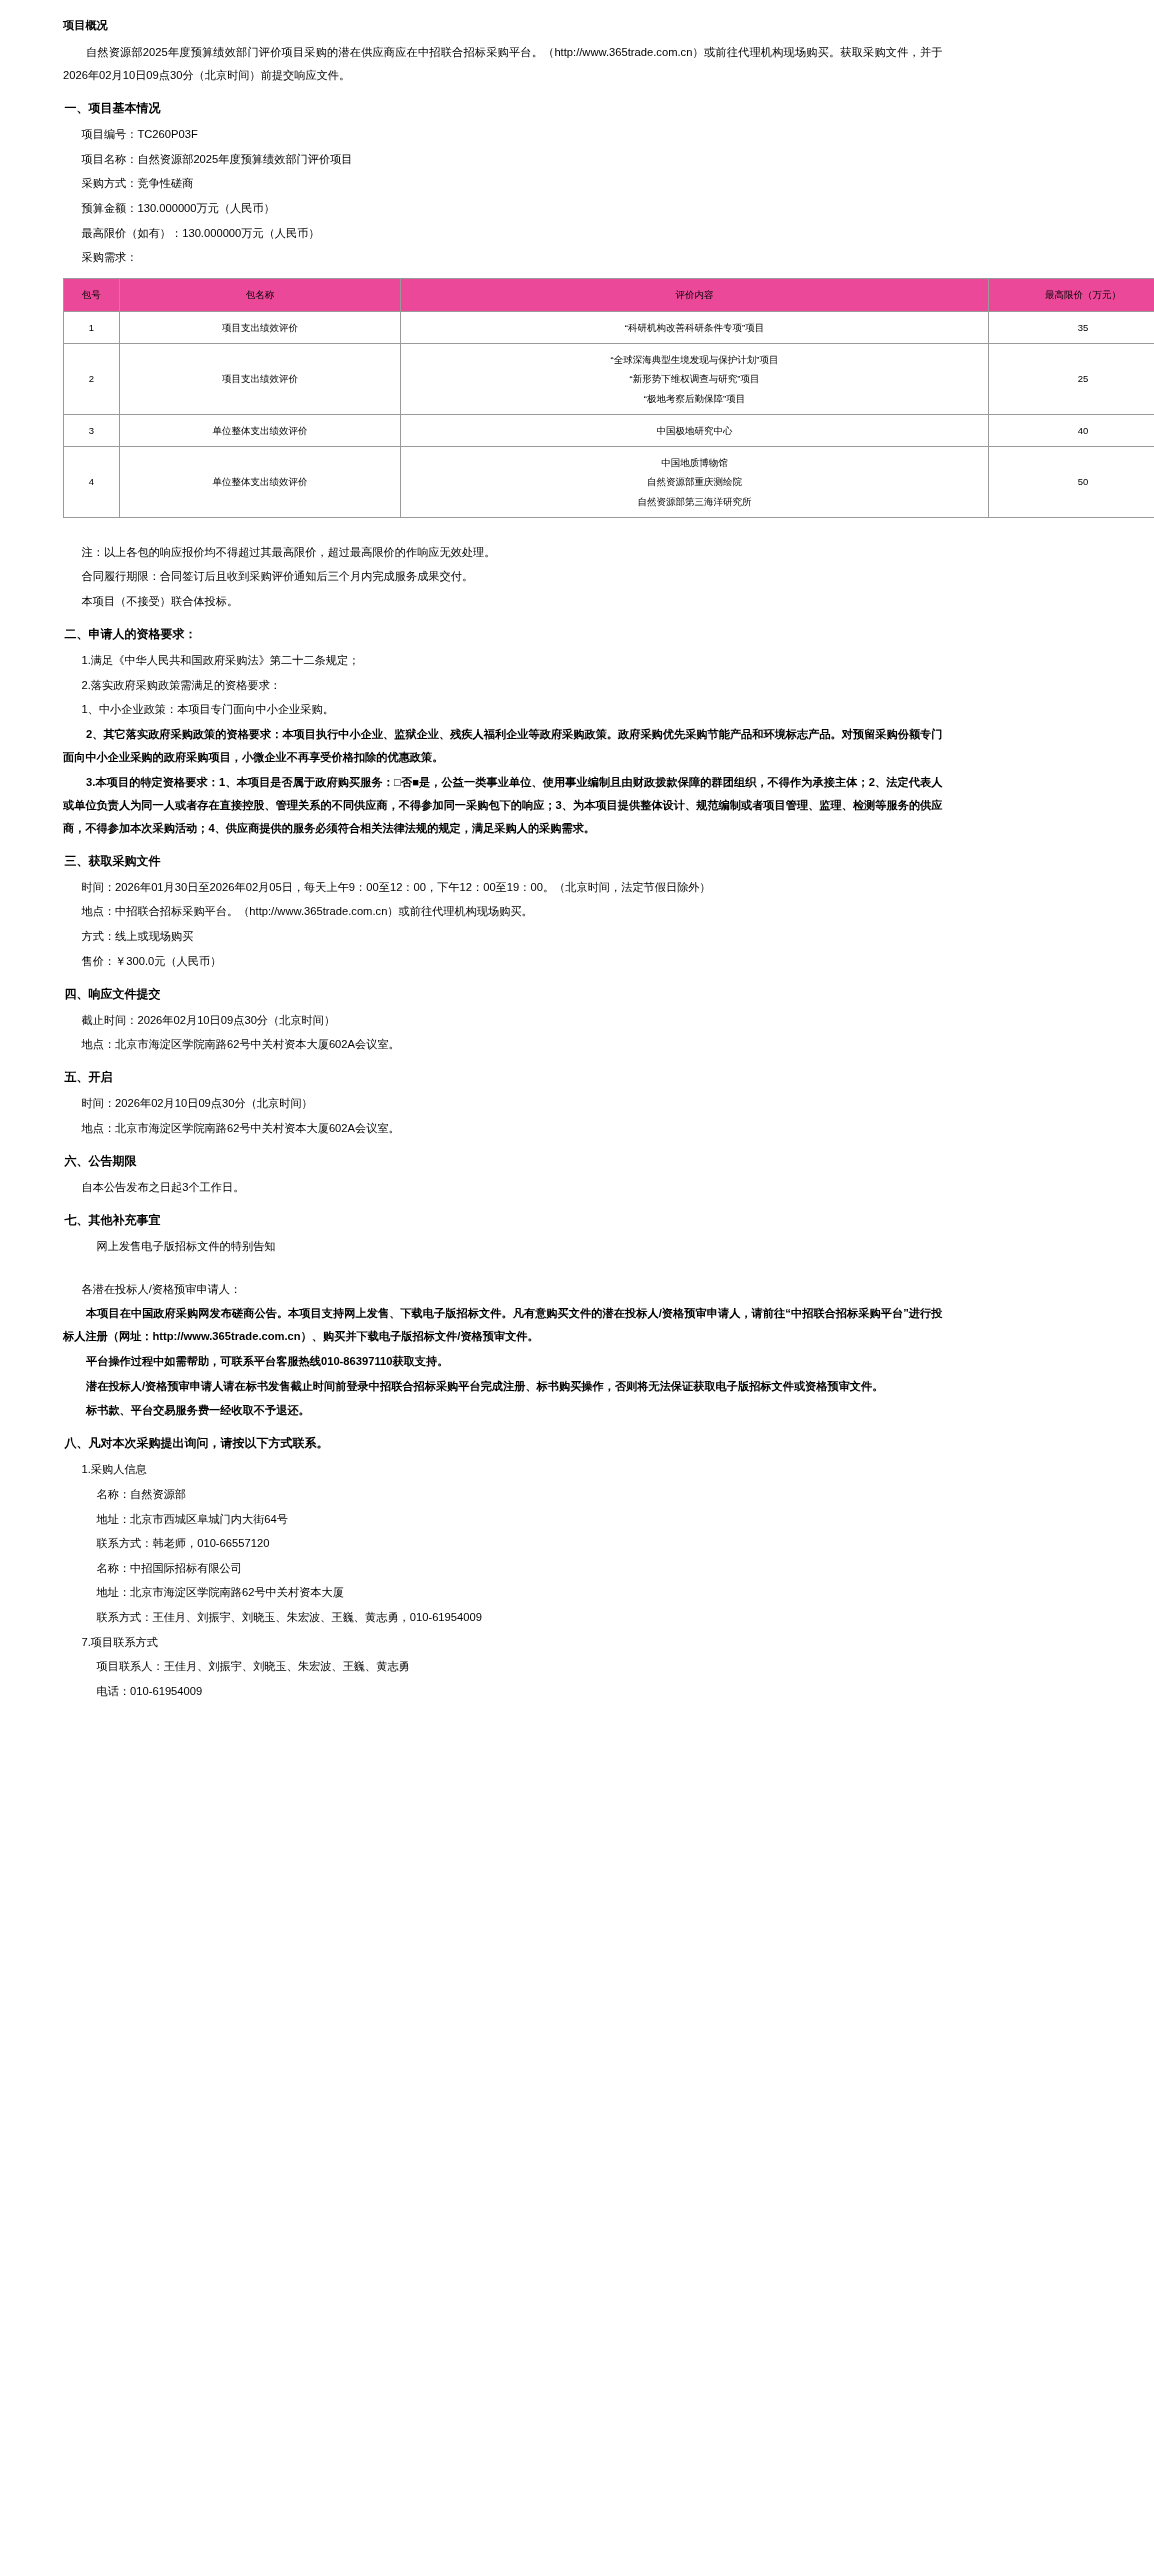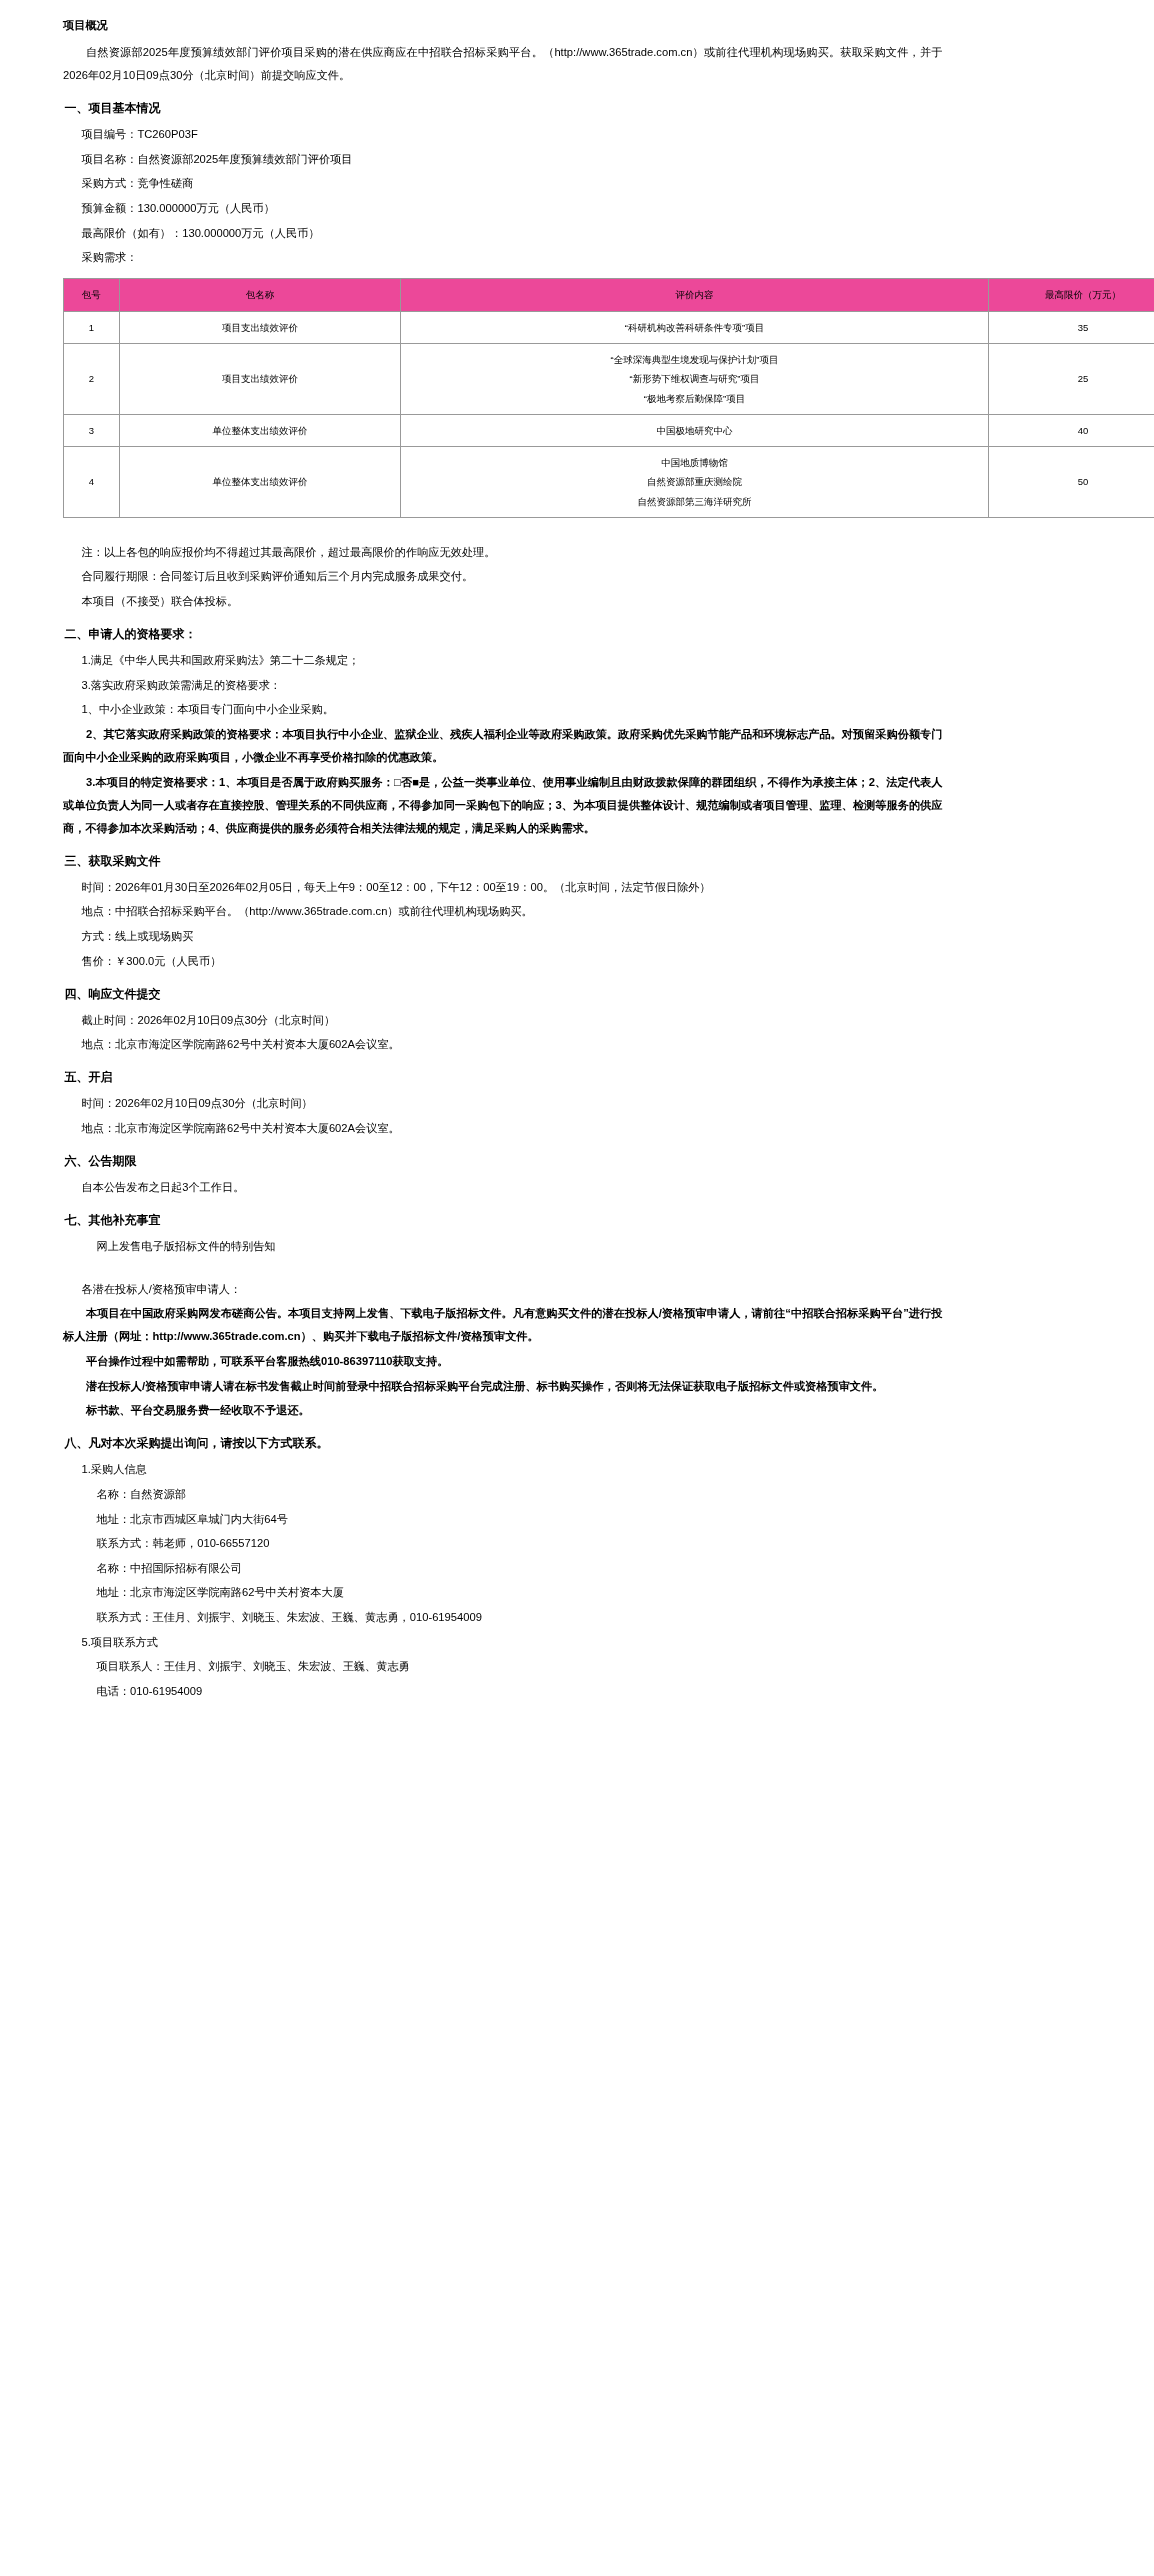--- a/index.html
+++ b/index.html
@@ -155,21 +155,21 @@
   </div>
 
   <div class="spacer-lg"></div>
 
   <p class="para indent1">注：以上各包的响应报价均不得超过其最高限价，超过最高限价的作响应无效处理。</p>
   <p class="para indent1">合同履行期限：合同签订后且收到采购评价通知后三个月内完成服务成果交付。</p>
   <p class="para indent1">本项目（不接受）联合体投标。</p>
 
   <div class="sec-title">二、申请人的资格要求：</div>
   <p class="para indent1">1.满足《中华人民共和国政府采购法》第二十二条规定；</p>
-  <p class="para indent1">3.落实政府采购政策需满足的资格要求：</p>
+  <p class="para indent1">2.落实政府采购政策需满足的资格要求：</p>
   <p class="para indent1">1、中小企业政策：本项目专门面向中小企业采购。</p>
   <p class="para indent1 body-indent-wide">2、其它落实政府采购政策的资格要求：本项目执行中小企业、监狱企业、残疾人福利企业等政府采购政策。政府采购优先采购节能产品和环境标志产品。对预留采购份额专门面向中小企业采购的政府采购项目，小微企业不再享受价格扣除的优惠政策。</p>
   <p class="para indent1 body-indent-wide">3.本项目的特定资格要求：1、本项目是否属于政府购买服务：□否■是，公益一类事业单位、使用事业编制且由财政拨款保障的群团组织，不得作为承接主体；2、法定代表人或单位负责人为同一人或者存在直接控股、管理关系的不同供应商，不得参加同一采购包下的响应；3、为本项目提供整体设计、规范编制或者项目管理、监理、检测等服务的供应商，不得参加本次采购活动；4、供应商提供的服务必须符合相关法律法规的规定，满足采购人的采购需求。</p>
 
   <div class="sec-title">三、获取采购文件</div>
   <p class="para indent1">时间：2026年01月30日至2026年02月05日，每天上午9：00至12：00，下午12：00至19：00。（北京时间，法定节假日除外）</p>
   <p class="para indent1">地点：中招联合招标采购平台。（http://www.365trade.com.cn）或前往代理机构现场购买。</p>
   <p class="para indent1">方式：线上或现场购买</p>
   <p class="para indent1">售价：￥300.0元（人民币）</p>
 
@@ -199,18 +199,18 @@
 
   <p class="para indent1">1.采购人信息</p>
   <p class="para indent2">名称：自然资源部</p>
   <p class="para indent2">地址：北京市西城区阜城门内大街64号</p>
   <p class="para indent2">联系方式：韩老师，010-66557120</p>
 
   <p class="para indent2">名称：中招国际招标有限公司</p>
   <p class="para indent2">地址：北京市海淀区学院南路62号中关村资本大厦</p>
   <p class="para indent2">联系方式：王佳月、刘振宇、刘晓玉、朱宏波、王巍、黄志勇，010-61954009</p>
 
-  <p class="para indent1">5.项目联系方式</p>
+  <p class="para indent1">7.项目联系方式</p>
   <p class="para indent2">项目联系人：王佳月、刘振宇、刘晓玉、朱宏波、王巍、黄志勇</p>
   <p class="para indent2">电话：010-61954009</p>
 
 </div>
 
 
 </body></html>

